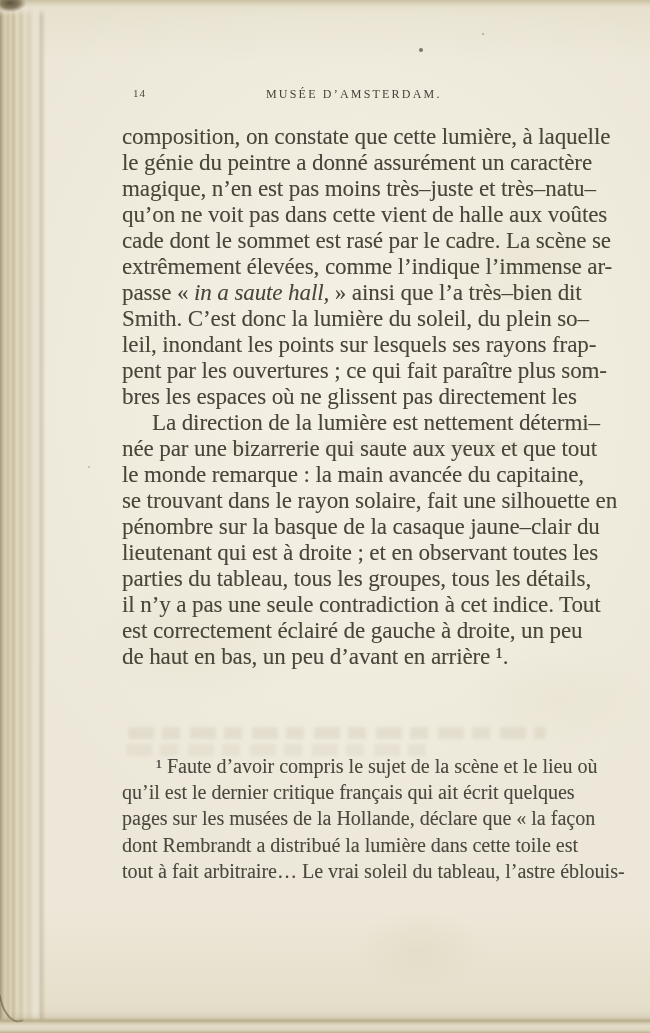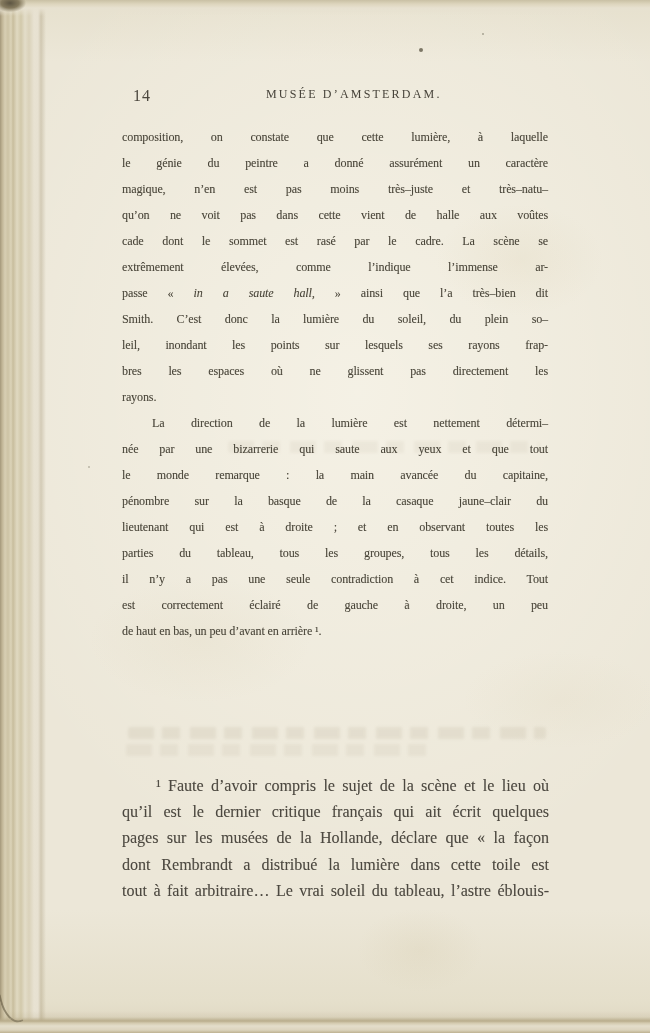--- a/index.html
+++ b/index.html
@@ -61,33 +61,33 @@
     background:repeating-linear-gradient(90deg,
       #8d8063 0px, #8d8063 26px, rgba(141,128,99,0) 26px, rgba(141,128,99,0) 34px,
       #8d8063 34px, #8d8063 52px, rgba(141,128,99,0) 52px, rgba(141,128,99,0) 62px);
   }
   .ghost.g1 { left:228px; top:441px; width:312px; opacity:.07; }
   .ghost.g2 { left:128px; top:727px; width:418px; opacity:.11; }
   .ghost.g3 { left:126px; top:744px; width:305px; opacity:.08; }
 
   .page-number {
     position:absolute; left:133px; top:87px;
-    font-size:16px; color:#4b473e; letter-spacing:1px;
+    font-size:11px; color:#4b473e; letter-spacing:1px;
   }
   .page-title {
     position:absolute; left:266px; top:87px;
     font-size:12px; letter-spacing:2.2px; color:#47433a; white-space:nowrap;
   }
   .main-text {
     position:absolute; left:122px; top:124px; width:426px;
-    font-size:12px; line-height:26px; color:#494539; letter-spacing:-0.1px;
+    font-size:23px; line-height:26px; color:#494539; letter-spacing:-0.1px;
   }
   .footnote {
     position:absolute; left:122px; top:753px; width:427px;
-    font-size:16px; line-height:26.2px; color:#4c4840;margin-top:20px;
+    font-size:20px; line-height:26.2px; color:#4c4840;
   }
   .line {
     white-space:nowrap; text-align:justify; text-align-last:justify;
     text-shadow:0.3px 0.3px 0 rgba(73,69,57,.25);
   }
   .line-last { text-align-last:left; }
   .footnote .line-last { text-align-last:justify; }
   .para.indent .line:first-child { text-indent:30px; }
   .footnote.indent .line:first-child { text-indent:34px; }
   .it { font-style:italic; }
@@ -117,27 +117,28 @@
       <div class="para">
         <div class="line">composition, on constate que cette lumière, à laquelle</div>
         <div class="line">le génie du peintre a donné assurément un caractère</div>
         <div class="line">magique, n’en est pas moins très–juste et très–natu–</div>
         <div class="line">qu’on ne voit pas dans cette vient de halle aux voûtes</div>
         <div class="line">cade dont le sommet est rasé par le cadre. La scène se</div>
         <div class="line">extrêmement élevées, comme l’indique l’immense ar-</div>
         <div class="line"><span>passe « </span><span class="it">in a saute hall,</span><span> » ainsi que l’a très–bien dit</span></div>
         <div class="line">Smith. C’est donc la lumière du soleil, du plein so–</div>
         <div class="line">leil, inondant les points sur lesquels ses rayons frap-</div>
+        <div class="line">pent par les ouvertures ; ce qui fait paraître plus som-</div>
         <div class="line">bres les espaces où ne glissent pas directement les</div>
-        <div class="line line-last">rayons.</div>
       </div>
       <div class="para indent">
         <div class="line">La direction de la lumière est nettement détermi–</div>
         <div class="line">née par une bizarrerie qui saute aux yeux et que tout</div>
         <div class="line">le monde remarque : la main avancée du capitaine,</div>
+        <div class="line">se trouvant dans le rayon solaire, fait une silhouette en</div>
         <div class="line">pénombre sur la basque de la casaque jaune–clair du</div>
         <div class="line">lieutenant qui est à droite ; et en observant toutes les</div>
         <div class="line">parties du tableau, tous les groupes, tous les détails,</div>
         <div class="line">il n’y a pas une seule contradiction à cet indice. Tout</div>
         <div class="line">est correctement éclairé de gauche à droite, un peu</div>
         <div class="line line-last">de haut en bas, un peu d’avant en arrière ¹.</div>
       </div>
     </div>
   <div class="footnote indent" id="footnote">
       <div class="line">¹ Faute d’avoir compris le sujet de la scène et le lieu où</div>

